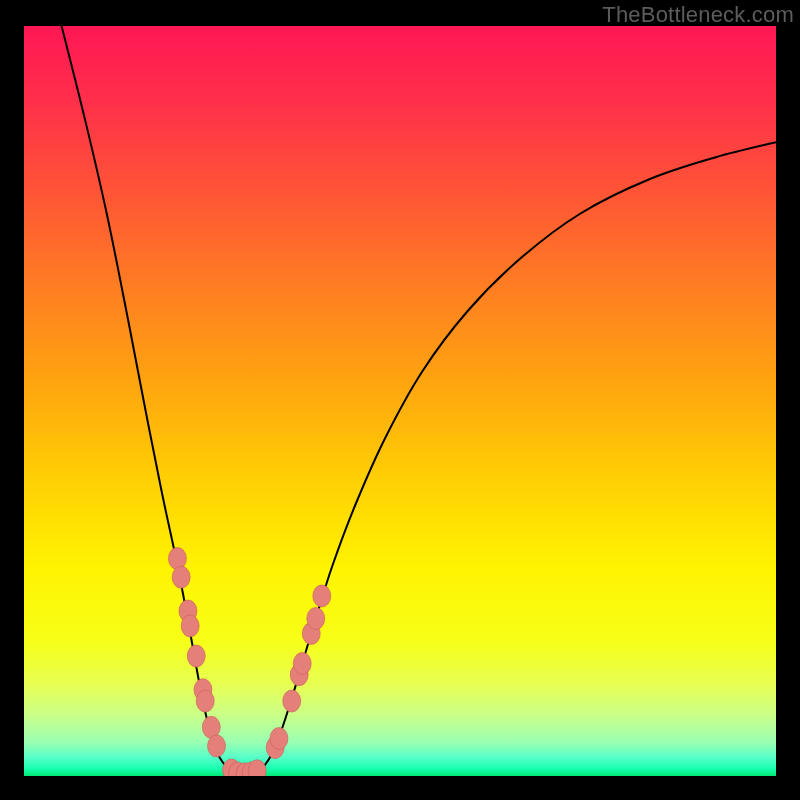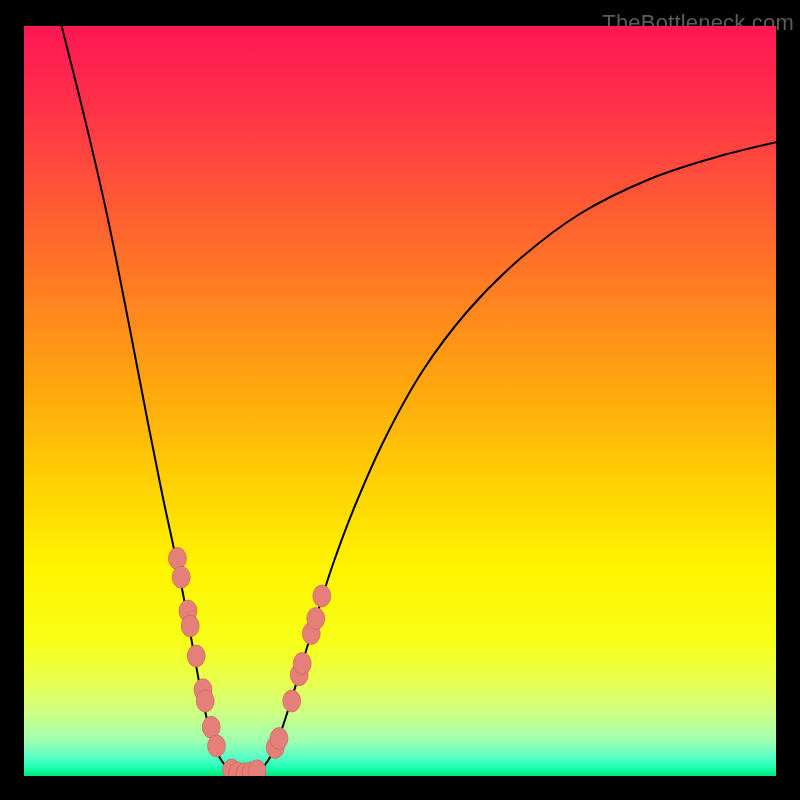--- a/index.html
+++ b/index.html
@@ -20,21 +20,21 @@
     position: absolute;
     
     left: 24px;
     top: 26px;
     width: 752px;  
     height: 750px; 
     overflow: hidden;
   }
   .watermark {
     position: absolute;
-    top: 10px;
+    top: 2px;
     right: 6px;
     color: #5c5c5c;
     font-size: 22px;
     font-weight: 500;
     letter-spacing: 0.2px;
     user-select: none;
     margin-left: 15px;
   }
   svg { display: block; }
 </style>

